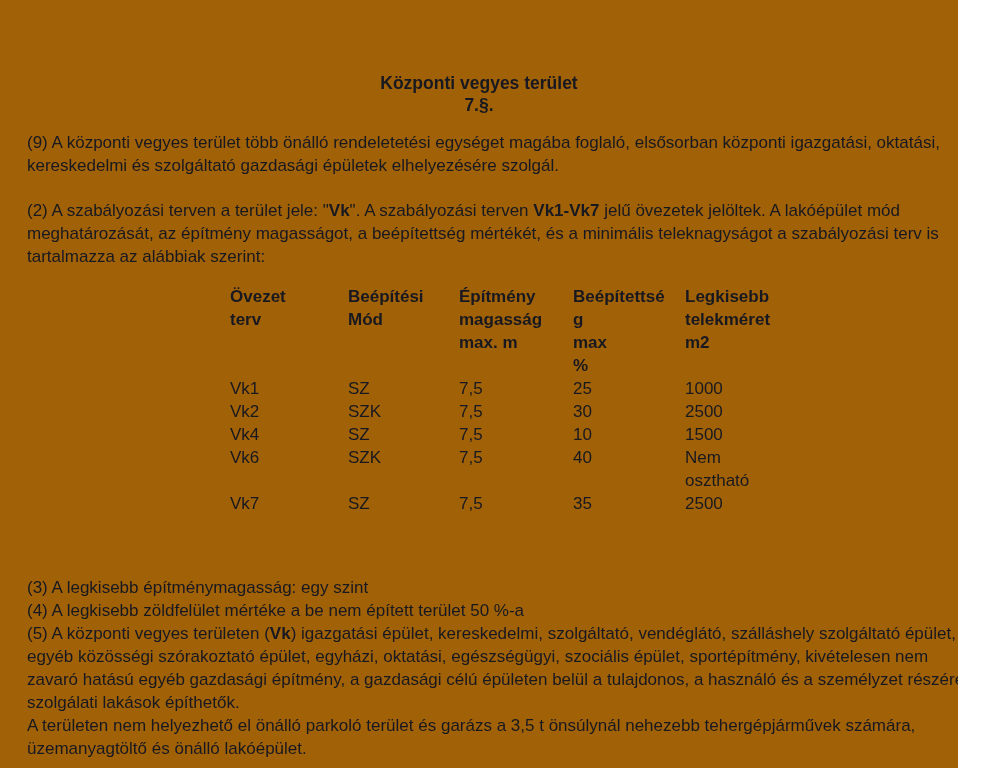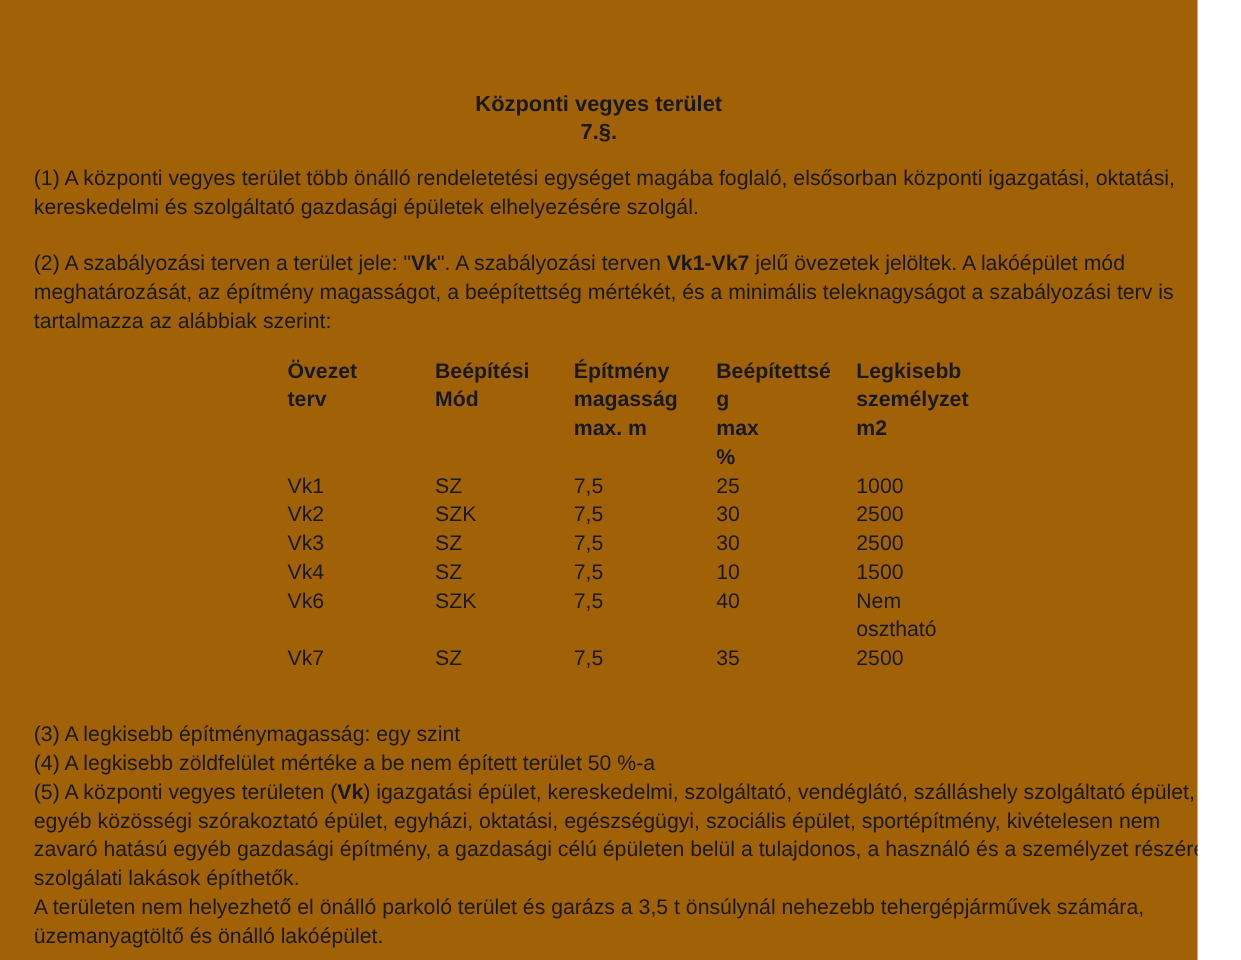--- a/index.html
+++ b/index.html
@@ -69,21 +69,21 @@
 </head>
 <body>
 
 <div class="page">
 
   <div class="title-block">
     <div>Központi vegyes terület</div>
     <div>7.§.</div>
   </div>
 
-  <div class="para p1">(1) A központi vegyes terület több önálló rendeletetési egységet magába foglaló, elsősorban központi igazgatási, oktatási, kereskedelmi és szolgáltató gazdasági épületek elhelyezésére szolgál.</div>
+  <div class="para p1">(9) A központi vegyes terület több önálló rendeletetési egységet magába foglaló, elsősorban központi igazgatási, oktatási, kereskedelmi és szolgáltató gazdasági épületek elhelyezésére szolgál.</div>
 
   <div class="para p2"><span>(2) A szabályozási terven a terület jele: "</span><b>Vk</b><span>". A szabályozási terven </span><b>Vk1-Vk7</b><span> jelű övezetek jelöltek. A lakóépület mód meghatározását, az építmény magasságot, a beépítettség mértékét, és a minimális teleknagyságot a szabályozási terv is tartalmazza az alábbiak szerint:</span></div>
 
   <table class="zoning-table">
     <colgroup>
       <col class="c1">
         <col class="c2">
         <col class="c3">
         <col class="c4">
         <col class="c5">
@@ -95,42 +95,35 @@
         <th>Beépítési
 Mód</th>
         <th>Építmény
 magasság
 max. m</th>
         <th>Beépítettsé
 g
 max
 %</th>
         <th>Legkisebb
-személyzet
+telekméret
 m2</th>
       </tr>
     </thead>
     <tbody>
       <tr>
         <td>Vk1</td>
         <td>SZ</td>
         <td>7,5</td>
         <td>25</td>
         <td>1000</td>
       </tr>
       <tr>
         <td>Vk2</td>
         <td>SZK</td>
-        <td>7,5</td>
-        <td>30</td>
-        <td>2500</td>
-      </tr>
-      <tr>
-        <td>Vk3</td>
-        <td>SZ</td>
         <td>7,5</td>
         <td>30</td>
         <td>2500</td>
       </tr>
       <tr>
         <td>Vk4</td>
         <td>SZ</td>
         <td>7,5</td>
         <td>10</td>
         <td>1500</td>

